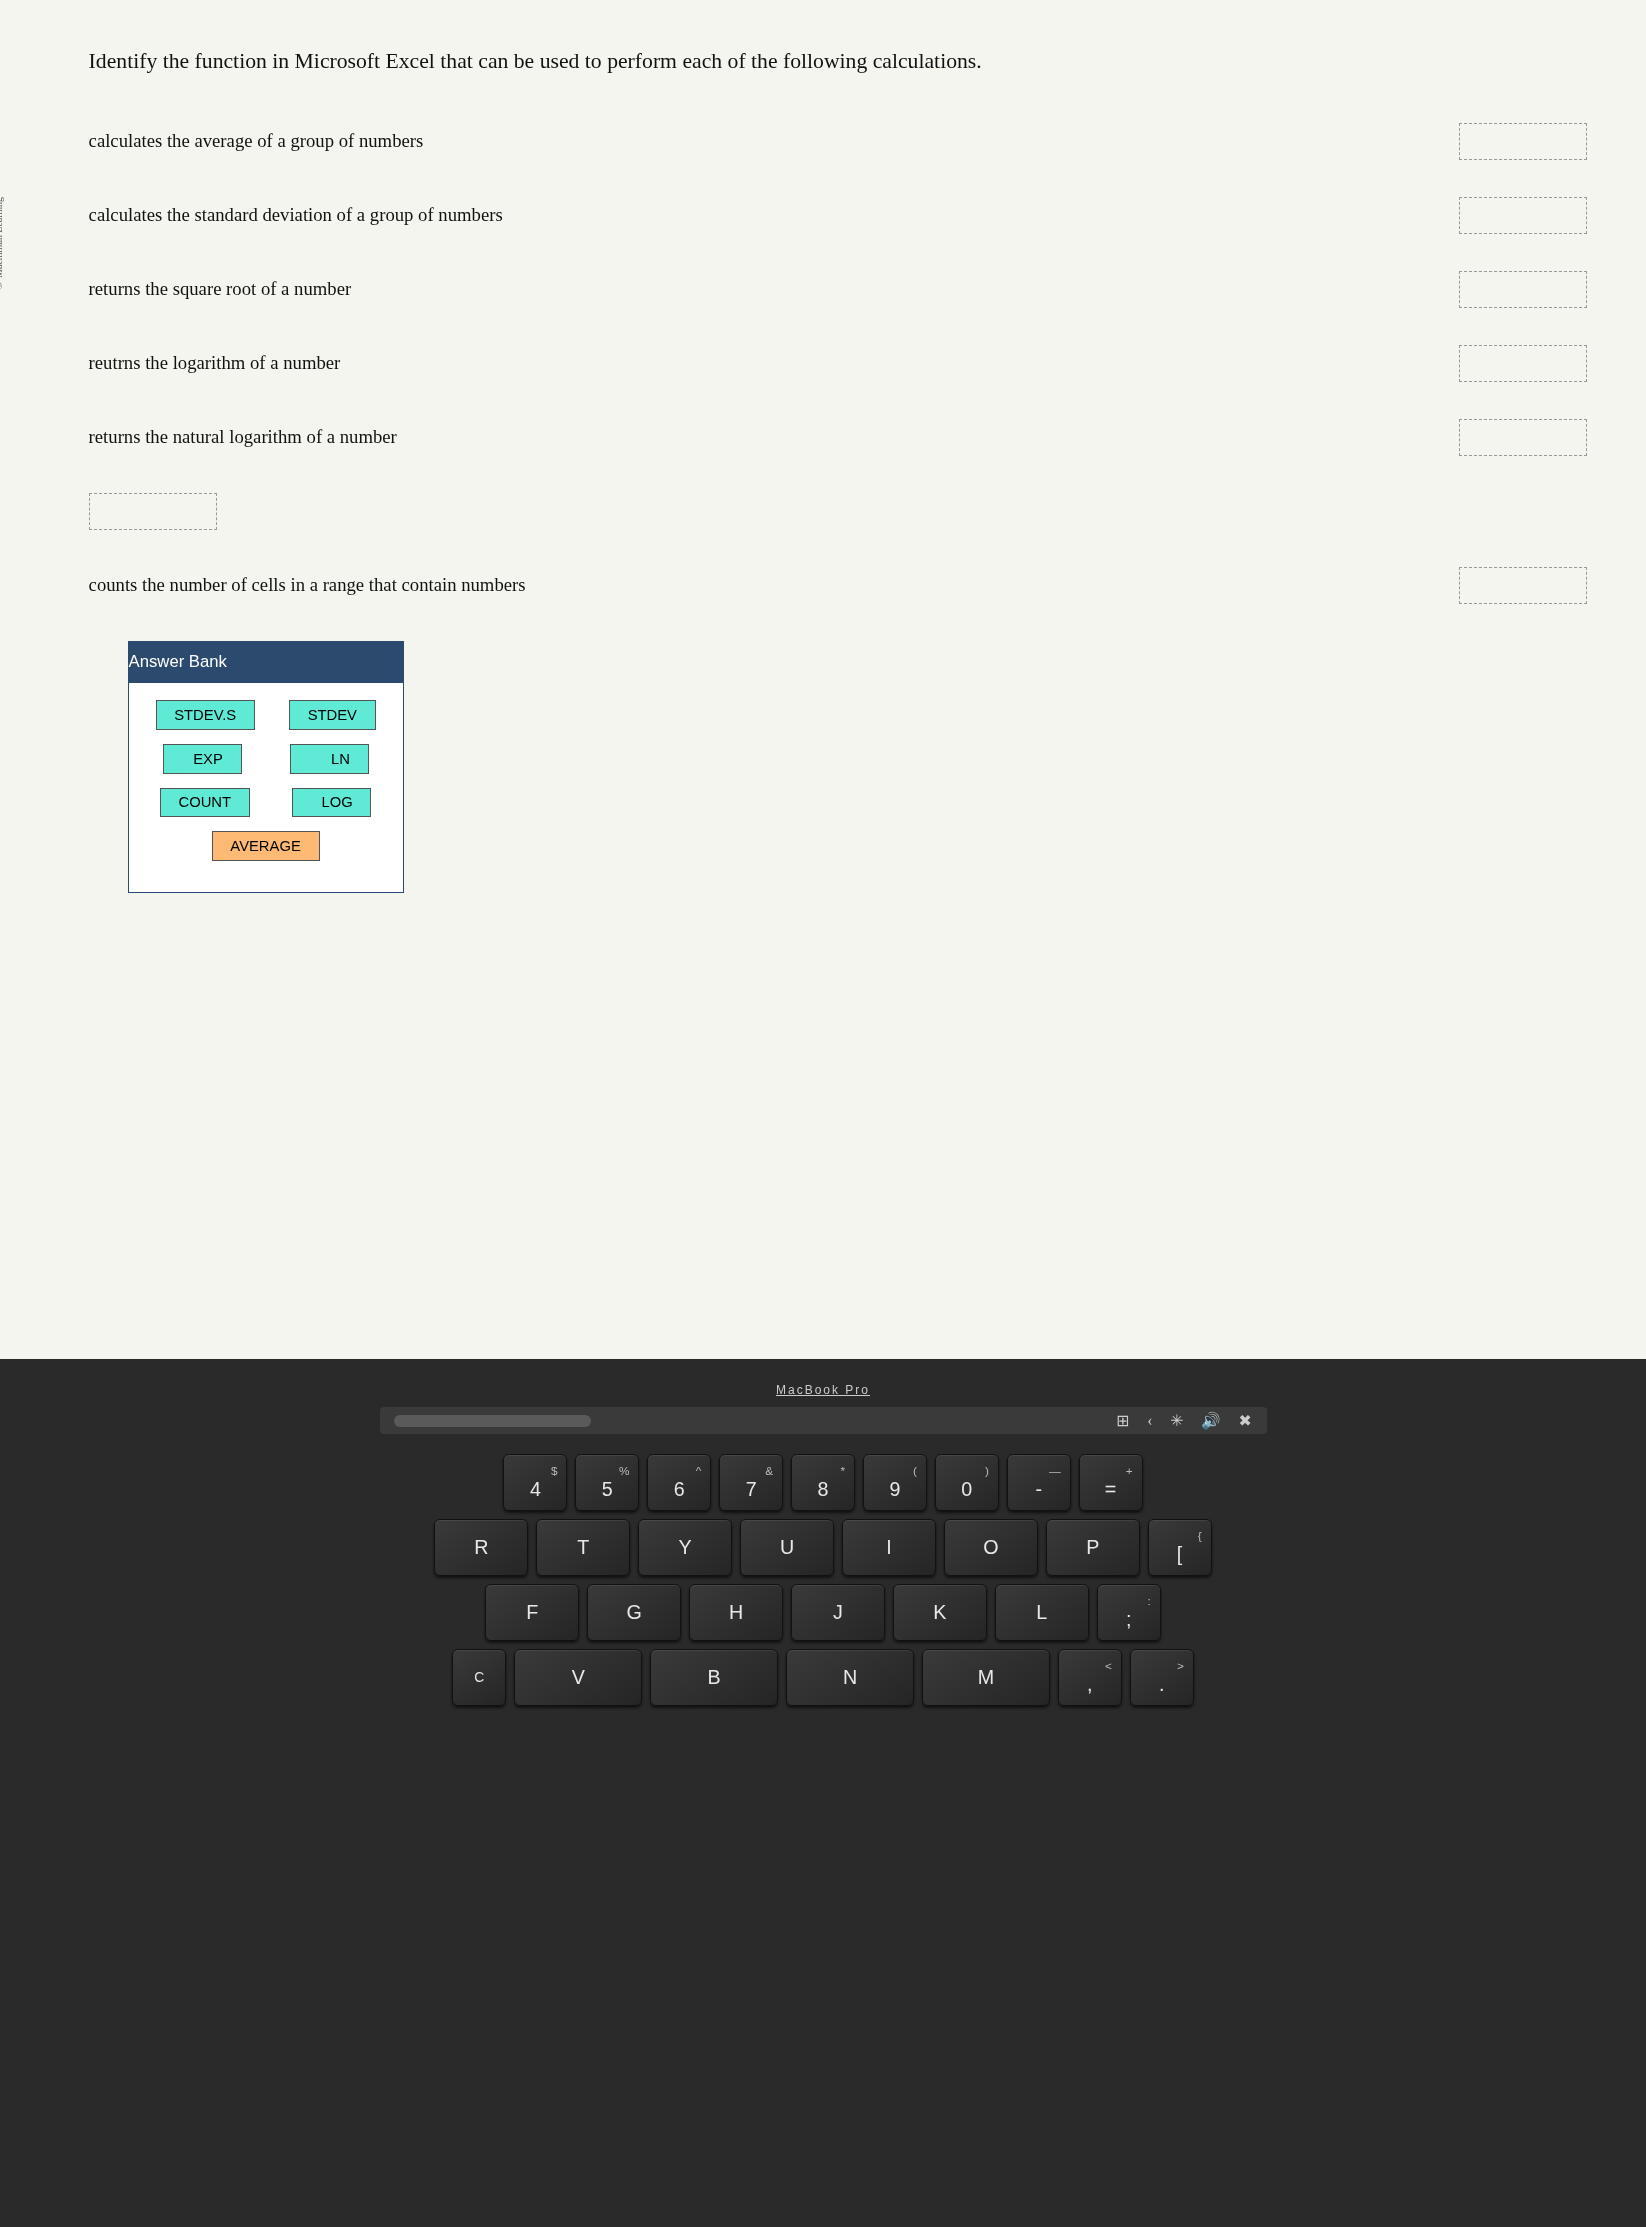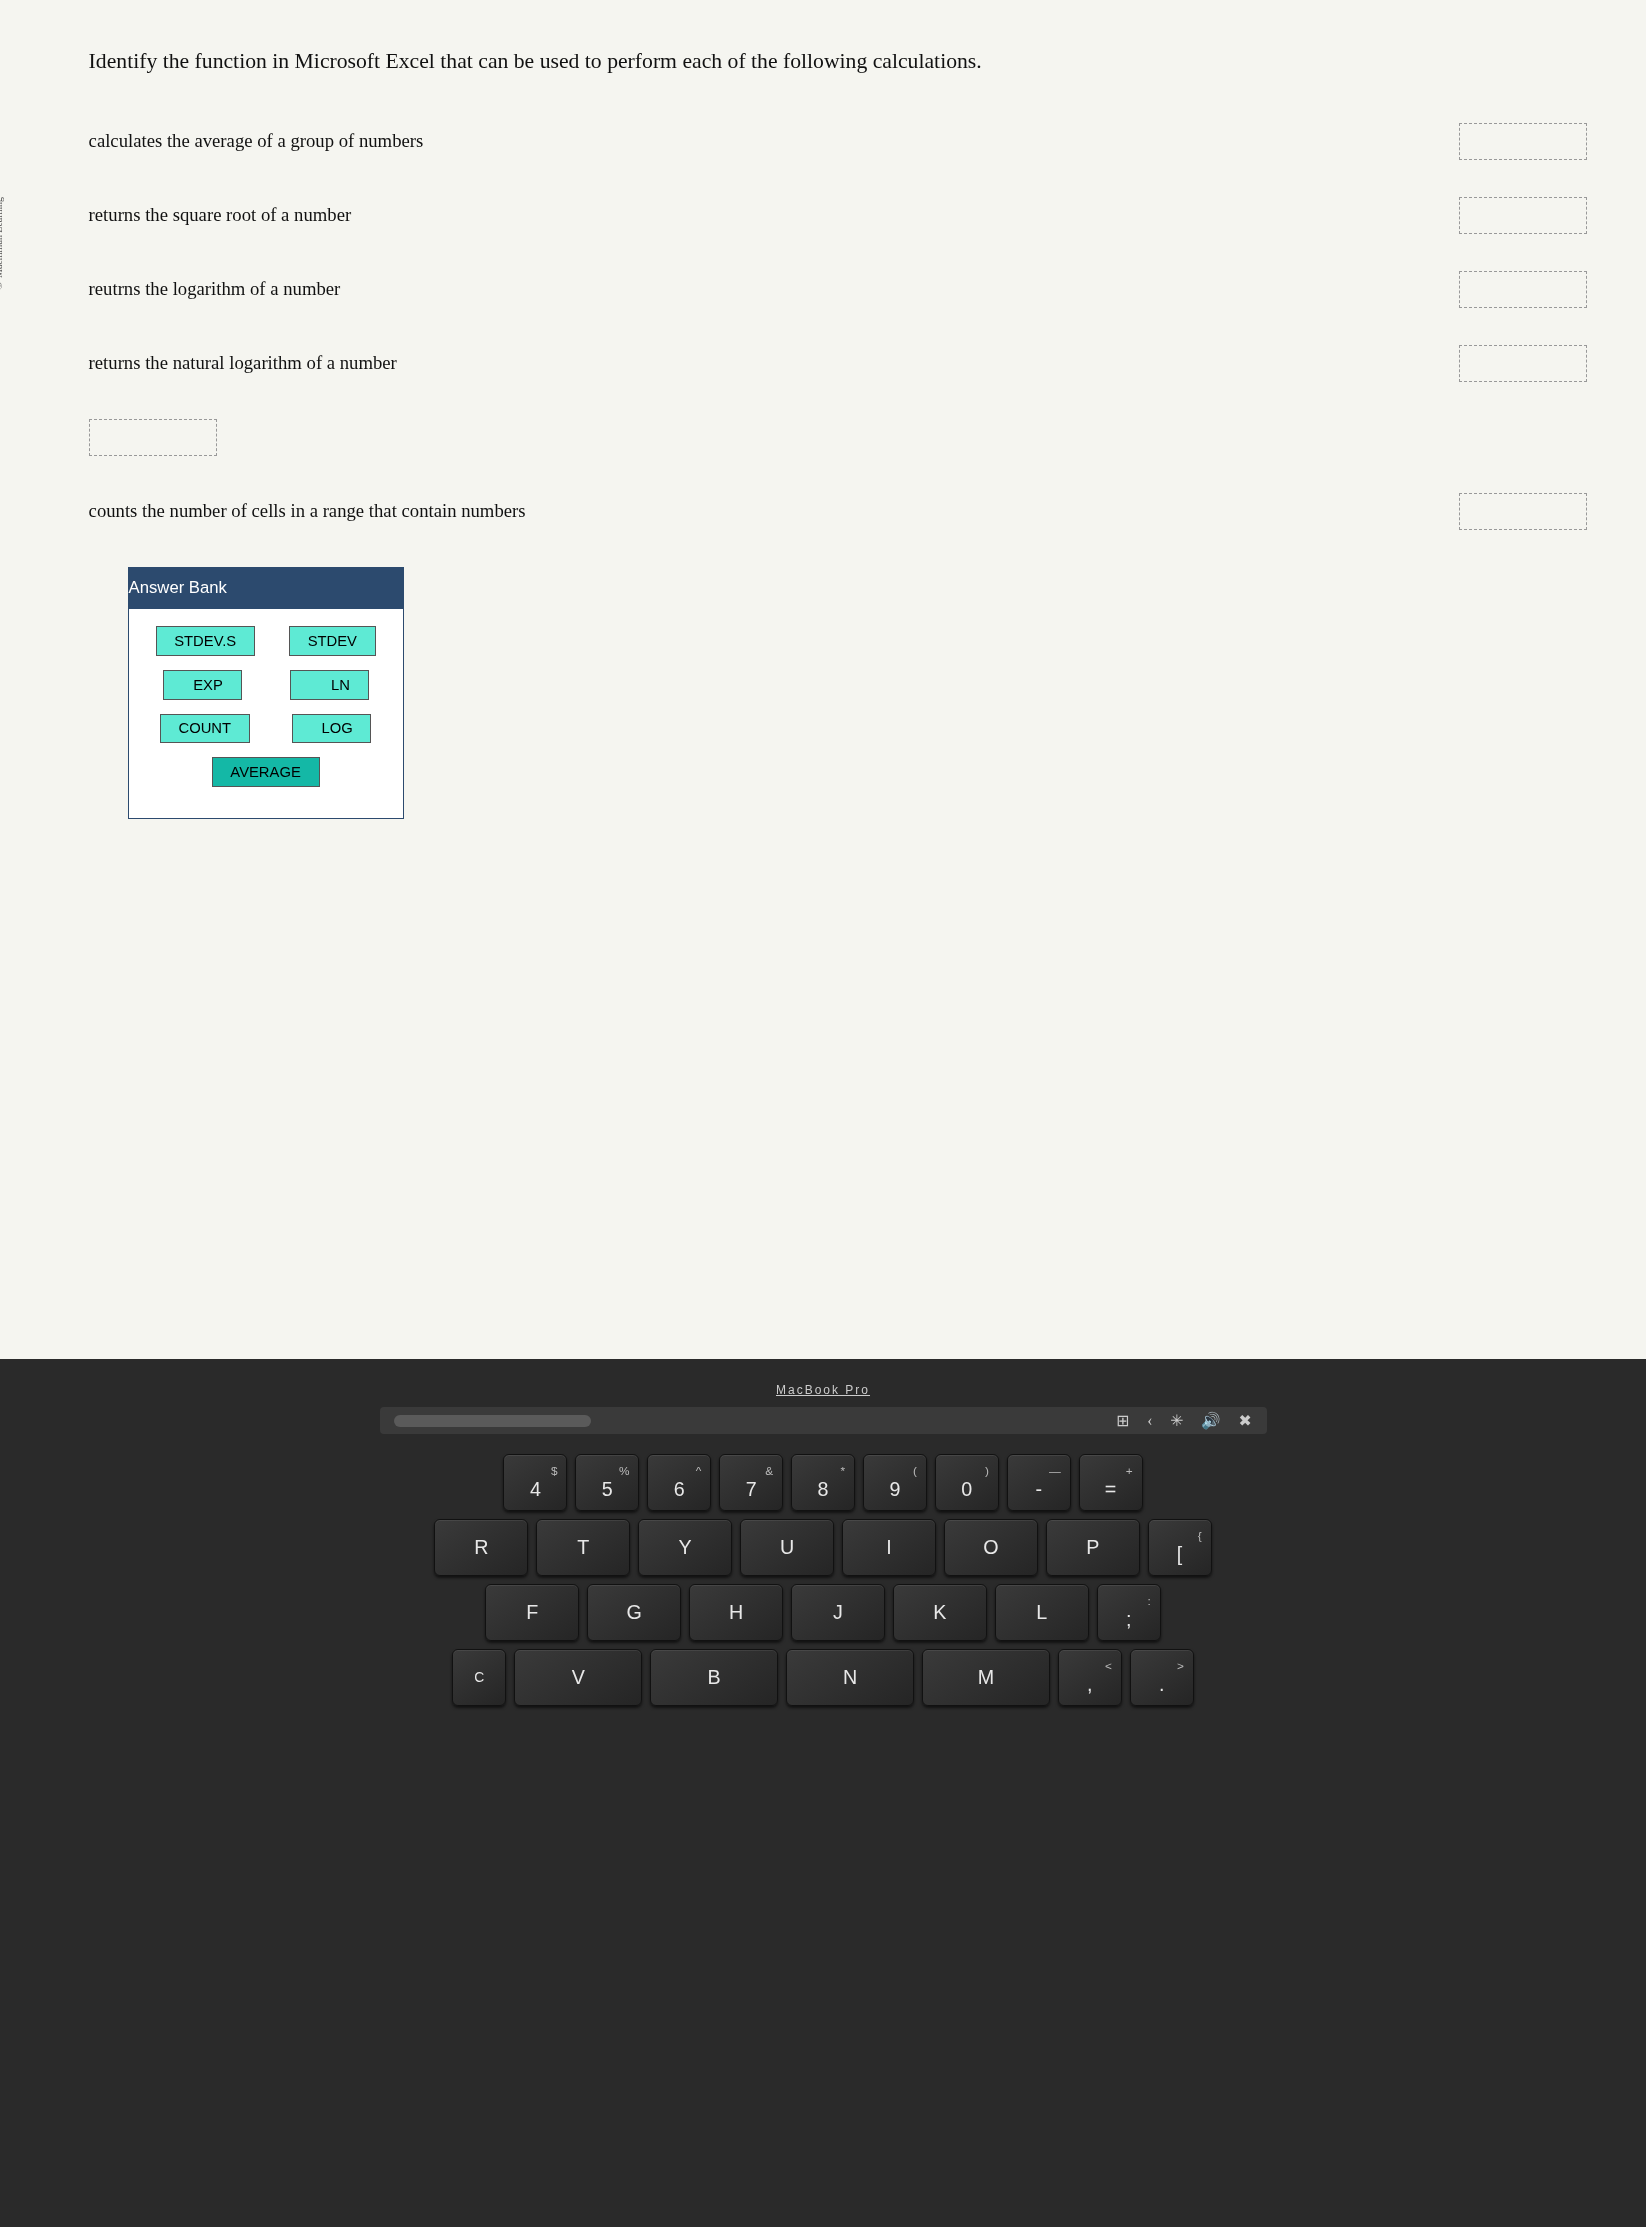--- a/index.html
+++ b/index.html
@@ -117,21 +117,21 @@
       cursor: pointer;
       min-width: 79px;
       text-align: right;
     }
 
     .answer-chip-center {
       border: 1.5px solid #555;
       padding: 5.9px 17.7px;
       font-size: 14.8px;
       font-family: Arial, sans-serif;
-      background: #14b8a6;
+      background: #fdba74;
       cursor: pointer;
       min-width: 89px;
       text-align: center;
     }
 
     
     .laptop-bezel {
       width: 1646px;
       height: 868px;
       background: #2a2a2a;
@@ -252,20 +252,24 @@
   <div class="question-title">Identify the function in Microsoft Excel that can be used to perform each of the following calculations.</div>
 
   <div class="question-body">
     <div class="questions-list">
 
       <div class="question-row">
         <span class="question-text">calculates the average of a group of numbers</span>
         <div class="answer-box"></div>
       </div>
 
+      <div class="question-row">
+        <span class="question-text">calculates the standard deviation of a group of numbers</span>
+        <div class="answer-box"></div>
+      </div>
 
       <div class="question-row">
         <span class="question-text">returns the square root of a number</span>
         <div class="answer-box"></div>
       </div>
 
       <div class="question-row">
         <span class="question-text">reutrns the logarithm of a number</span>
         <div class="answer-box"></div>
       </div>

